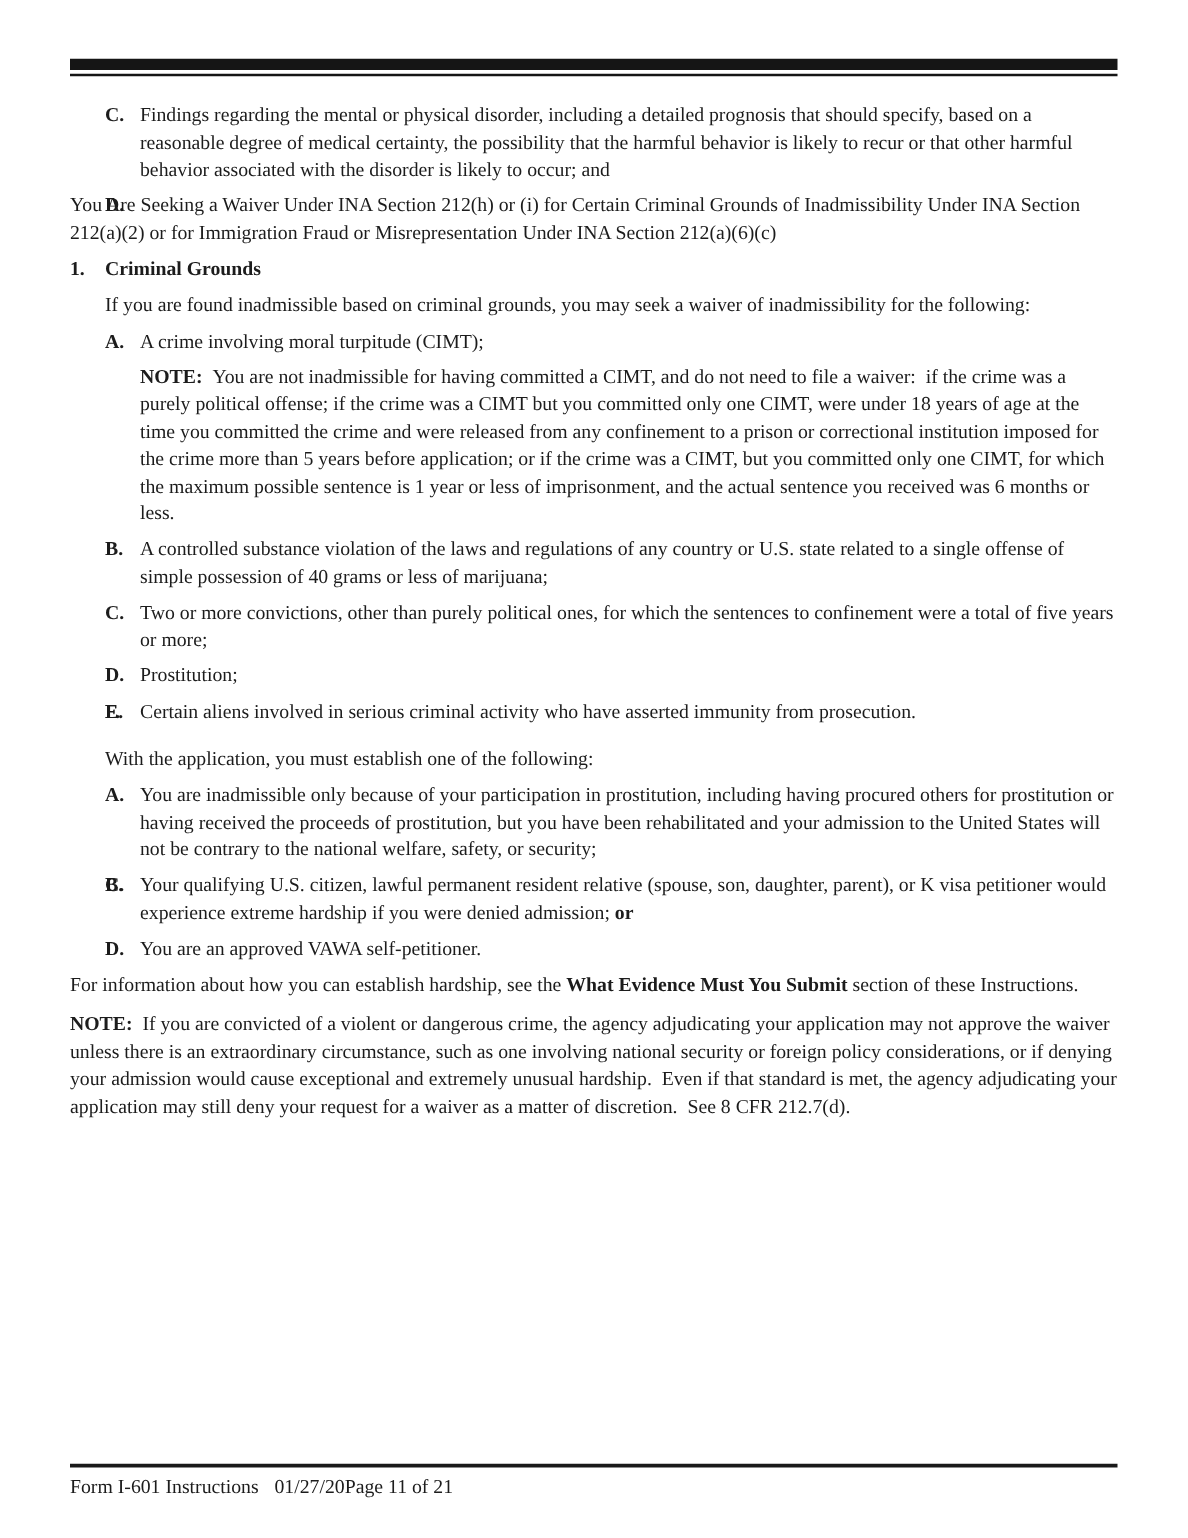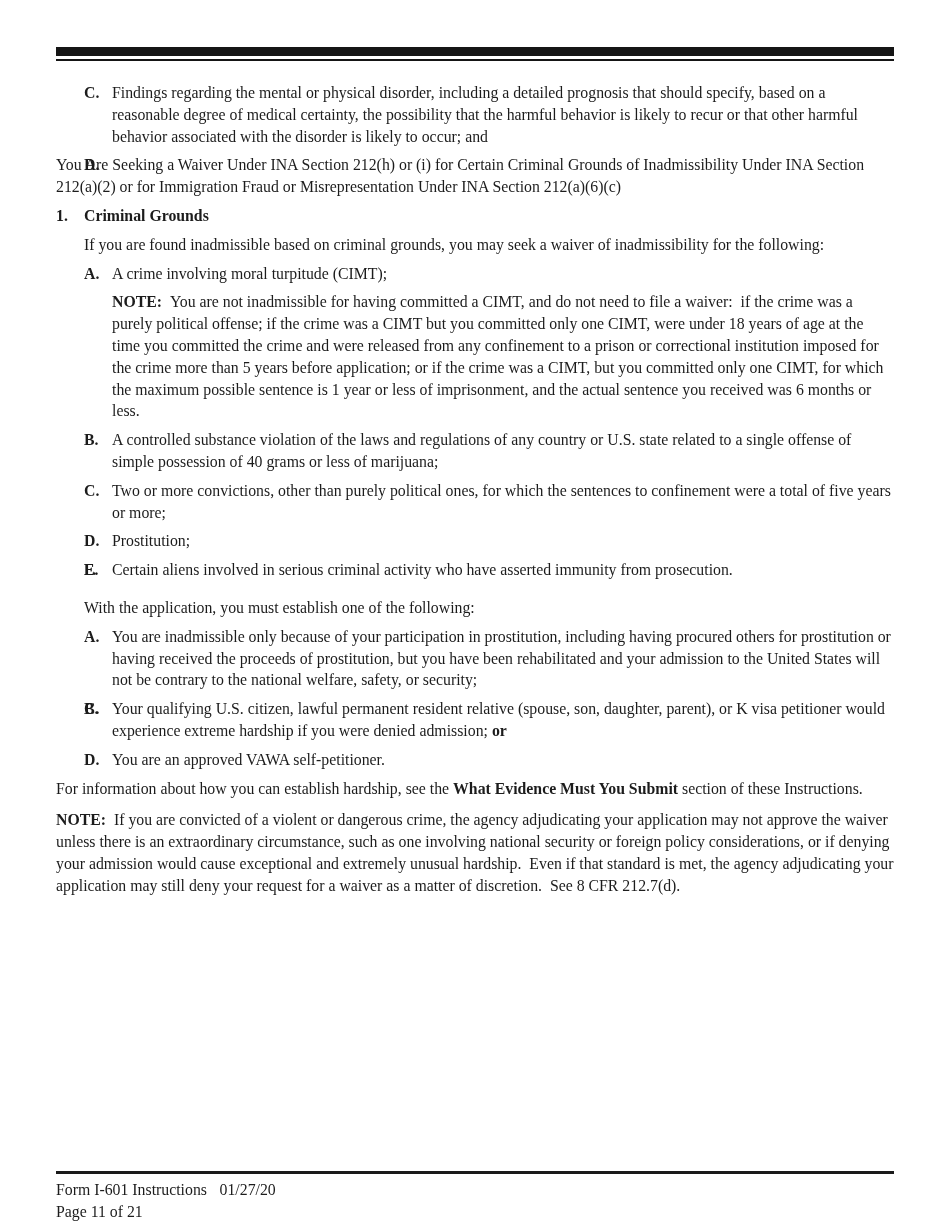--- a/index.html
+++ b/index.html
@@ -23,21 +23,21 @@
   .item{position:relative;padding-left:28px;margin-bottom:7px;}
   .item .letter{position:absolute;left:0;top:0;font-weight:bold;}
   .section-heading{font-weight:normal;margin-top:4px;margin-bottom:7px;}
   .num-item{position:relative;padding-left:28px;font-weight:bold;margin-bottom:7px;}
   .num-item .num{position:absolute;left:0;top:0;}
   .sub-heading{font-weight:normal;margin-top:16px;margin-bottom:7px;margin-left:28px;}
   .note-label{margin-right:0.5em;}
   .final-note{margin-top:10px;}
   [data-bind]{white-space:pre-wrap;}
   .footer{position:absolute;left:56px;right:56px;top:1171px;border-top:3px solid #1a1a1a;}
-  .footer-row{display:flex;padding-top:5px;font-size:15.8px;flex-direction:column;}
+  .footer-row{display:flex;padding-top:5px;font-size:15.8px;}
   .footer-date{margin-left:0.8em;}
 </style>
 </head>
 <body>
 
 <div class="page">
 
   <div class="rule-thick"></div>
   <div class="rule-thin"></div>
 

